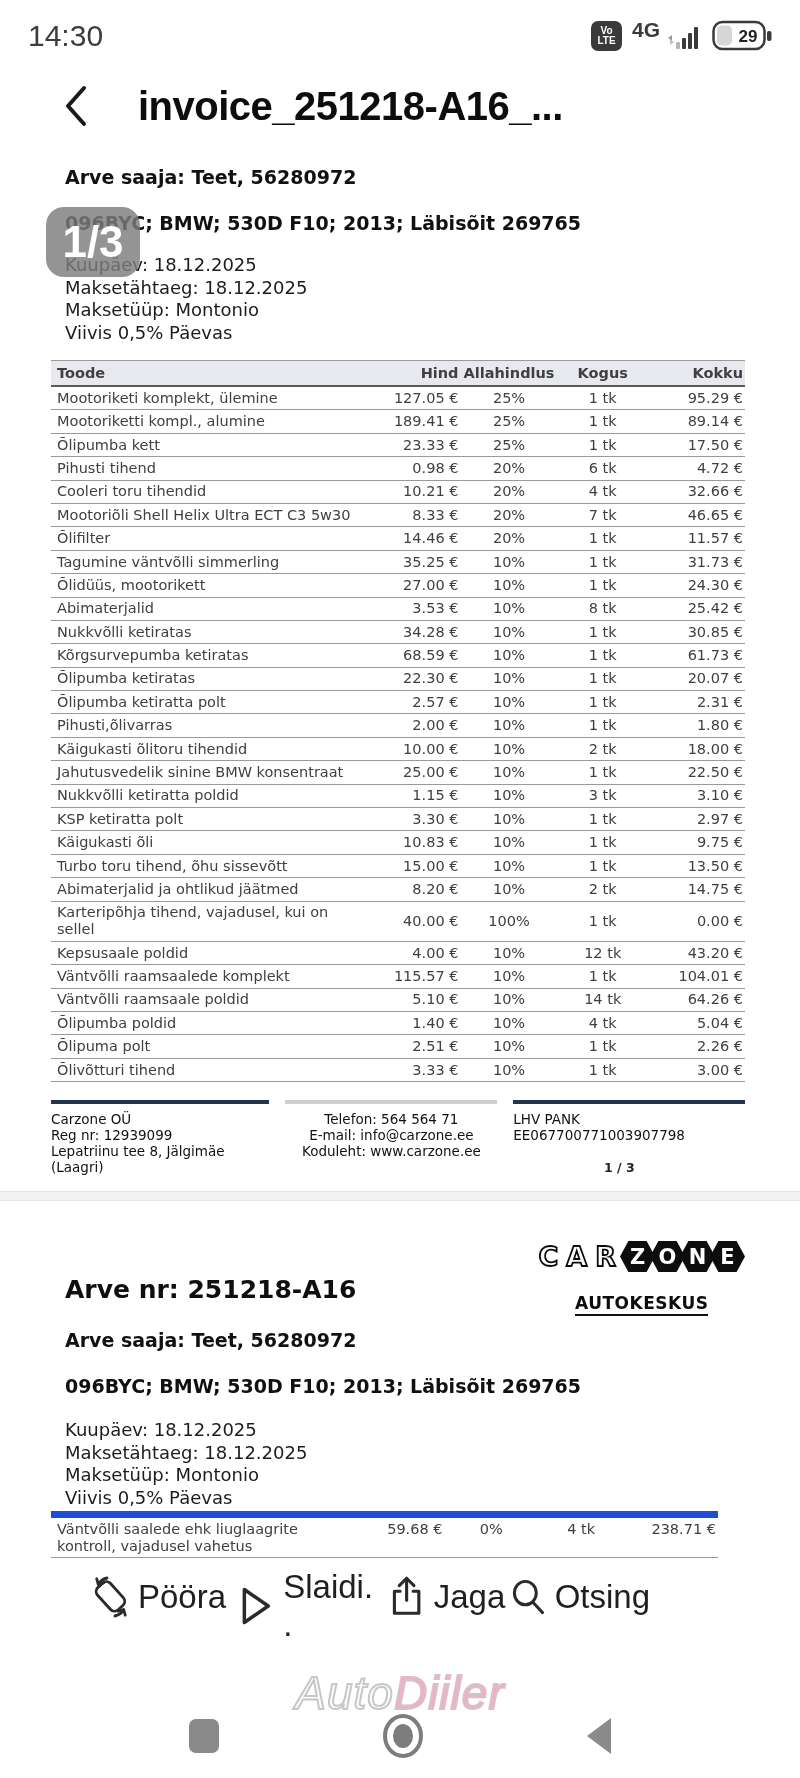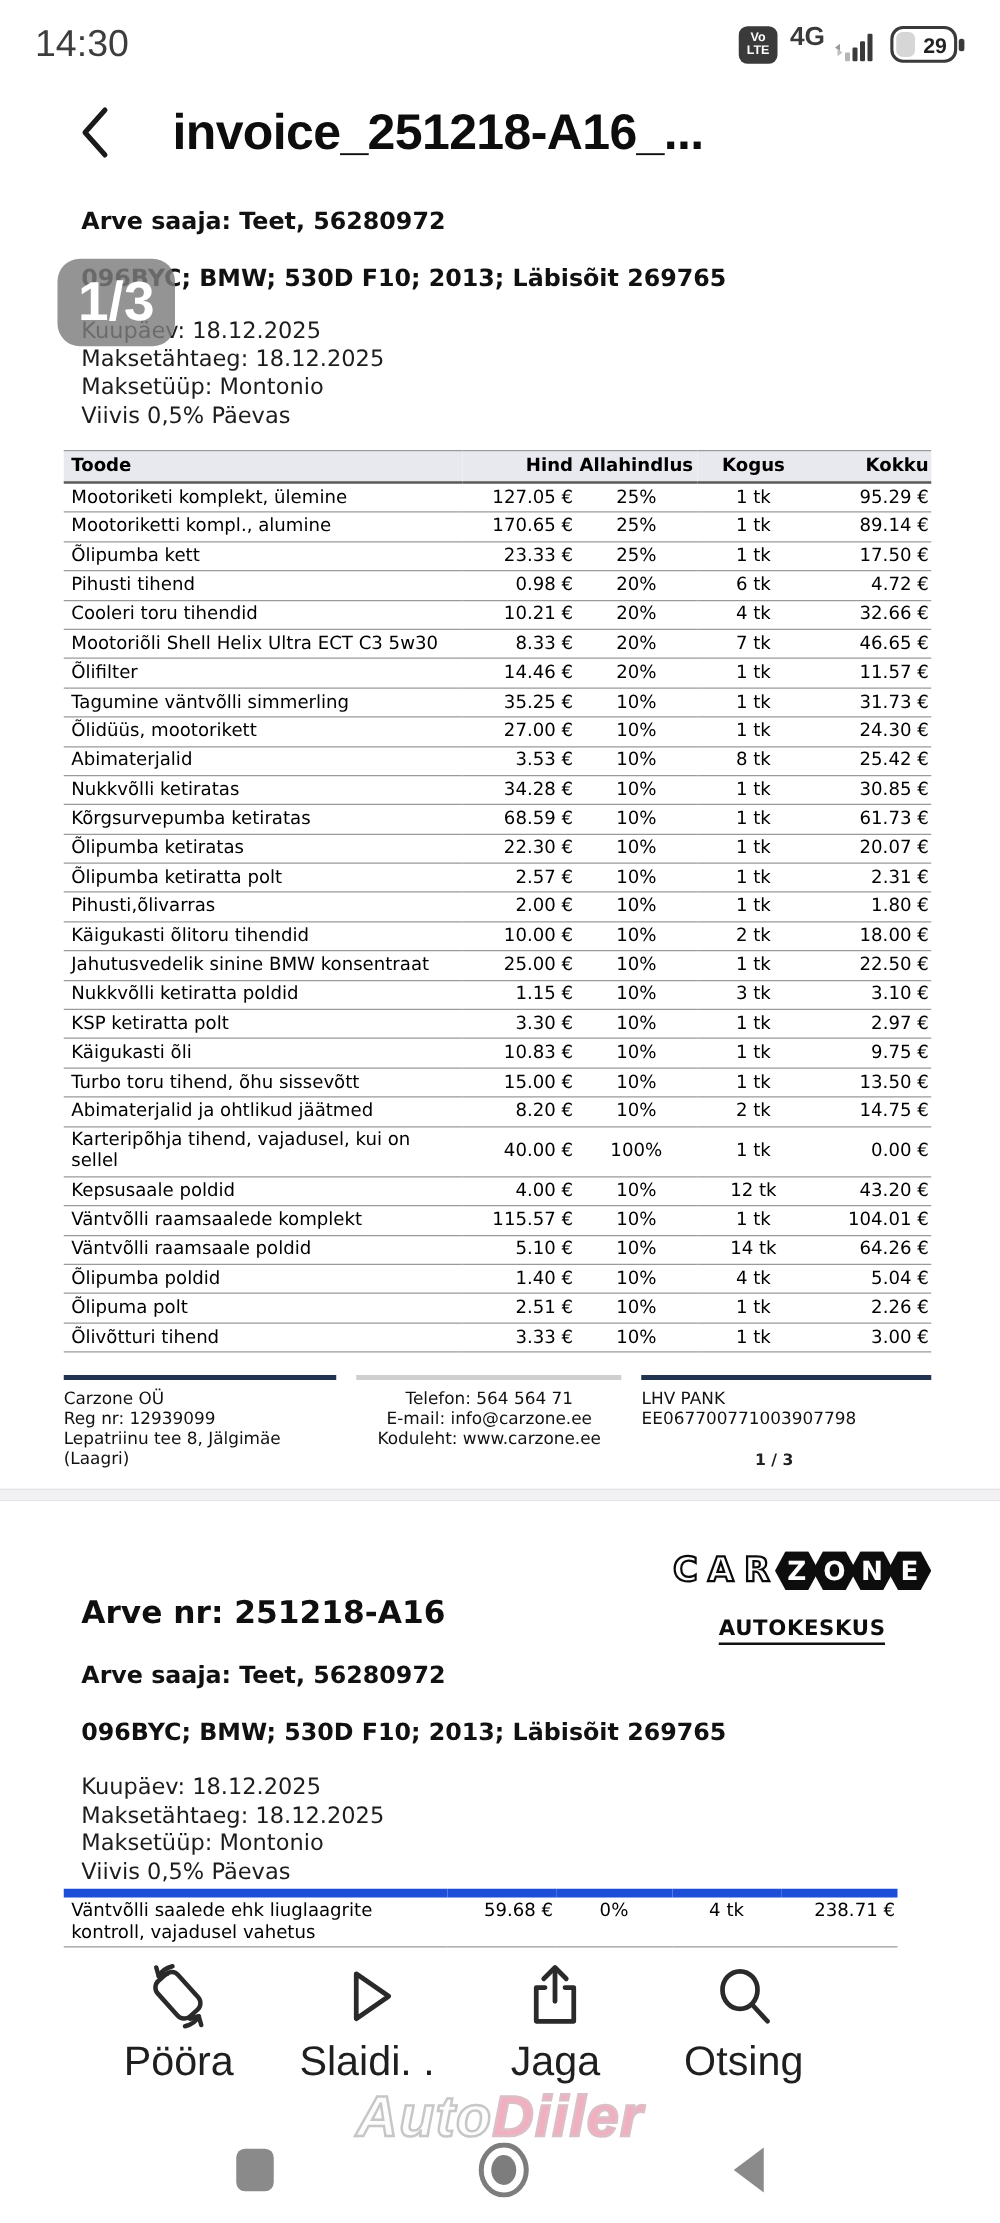--- a/index.html
+++ b/index.html
@@ -31,21 +31,21 @@
   .line1 { margin-top:16px; }
   .line2 { margin-top:24px; }
   .meta { margin-top:20px; font-size:18px; line-height:22.5px; color:#1c1c1c; }
 
   .page-badge { position:absolute; top:207px; left:46px; width:94px; height:70px;
                 background:rgba(125,125,125,0.82); border-radius:18px; color:#fff;
                 display:flex; align-items:center; justify-content:center;
                 font-size:44px; font-weight:bold; z-index:5; font-family:"Liberation Sans",sans-serif; }
 
   table.inv { border-collapse:collapse; width:calc(100% + 14px); margin-left:-14px; margin-top:16px;
-              font-size:14.5px; color:#000000; table-layout:fixed; }
+              font-size:14.5px; color:#404040; table-layout:fixed; }
   table.inv col.c0{width:46%;} table.inv col.c1{width:13%;} table.inv col.c2{width:14%;}
   table.inv col.c3{width:13%;} table.inv col.c4{width:14%;}
   table.inv th { background:#e8e9ee; font-weight:bold; padding:4px 2px; text-align:left;
                  border-top:1px solid #9a9a9a; border-bottom:2px solid #5a5a5a; }
   table.inv td { padding:2.8px 2px; line-height:16.8px; border-bottom:1px solid #9a9a9a; }
   .ta-r { text-align:right !important; } .ta-c { text-align:center !important; }
   table.inv td:first-child { padding-left:6px; }
   table.inv th:first-child { padding-left:6px; }
 
   .footer { display:flex; gap:16px; margin-top:18px; margin-left:-14px; font-size:13.5px; line-height:16px; color:#111; }
@@ -75,26 +75,26 @@
   .p2-recipient { margin-top:25px; }
   .p2-vehicle { margin-top:24px; }
   .p2-meta { margin-top:22px; }
   table.inv2 { margin-top:2px; border-top:7px solid #1d4ed8; }
   table.inv2 td { vertical-align:top; }
   table.inv2 tr:last-child td { border-bottom:2px solid #777; }
 
   
   .toolbar { position:absolute; top:1560px; left:0; width:100%; height:112px; background:#fff;
              display:flex; align-items:flex-start; padding:8px 150px 0 88px; justify-content:space-between; }
-  .tb-item { display:flex; flex-direction:column; align-items:center; gap:4px; min-width:110px; cursor:pointer; }
+  .tb-item { display:flex; flex-direction:row; align-items:center; gap:4px; min-width:110px; cursor:pointer; }
   .tb-label { font-size:33px; color:#1f1f1f; font-family:"Liberation Sans",sans-serif; }
 
   
   .watermark { position:absolute; top:1666px; left:0; width:100%; text-align:center;
-               font-size:46px; font-weight:bold; font-style:italic; letter-spacing:1px;
+               font-size:46px; font-weight:normal; font-style:italic; letter-spacing:1px;
                opacity:0.9; z-index:3; pointer-events:none; font-family:"Liberation Sans",sans-serif; }
   .wm-auto { color:#fdfdfd; -webkit-text-stroke:2px #c2c2c2; }
   .wm-diiler { color:#f2a6ba; -webkit-text-stroke:2px #d8b9c2; }
 
   
   .navbar { position:absolute; top:1694px; left:0; width:100%; height:84px;
             display:flex; align-items:center; justify-content:center; gap:162px; }
   .nav-square { width:30px; height:34px; background:#8a8a8a; border-radius:7px; }
   .nav-back { width:0; height:0; border-top:18px solid transparent; border-bottom:18px solid transparent;
               border-right:24px solid #8a8a8a; }
@@ -173,21 +173,21 @@
           <tr>
             <td>Mootoriketi komplekt, ülemine</td>
             <td class="ta-r">127.05 €</td>
             <td class="ta-c">25%</td>
             <td class="ta-c">1 tk</td>
             <td class="ta-r">95.29 €</td>
           </tr>
 
           <tr>
             <td>Mootoriketti kompl., alumine</td>
-            <td class="ta-r">170.65 €</td>
+            <td class="ta-r">189.41 €</td>
             <td class="ta-c">25%</td>
             <td class="ta-c">1 tk</td>
             <td class="ta-r">89.14 €</td>
           </tr>
 
           <tr>
             <td>Õlipumba kett</td>
             <td class="ta-r">23.33 €</td>
             <td class="ta-c">25%</td>
             <td class="ta-c">1 tk</td>

